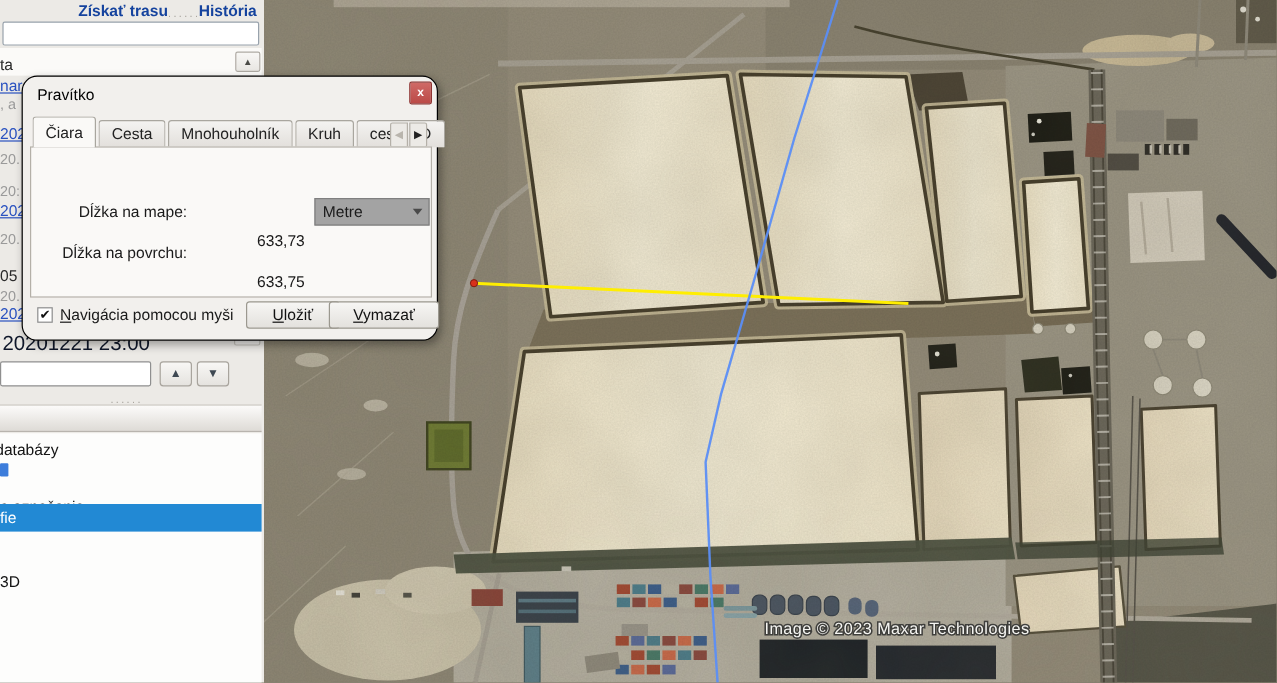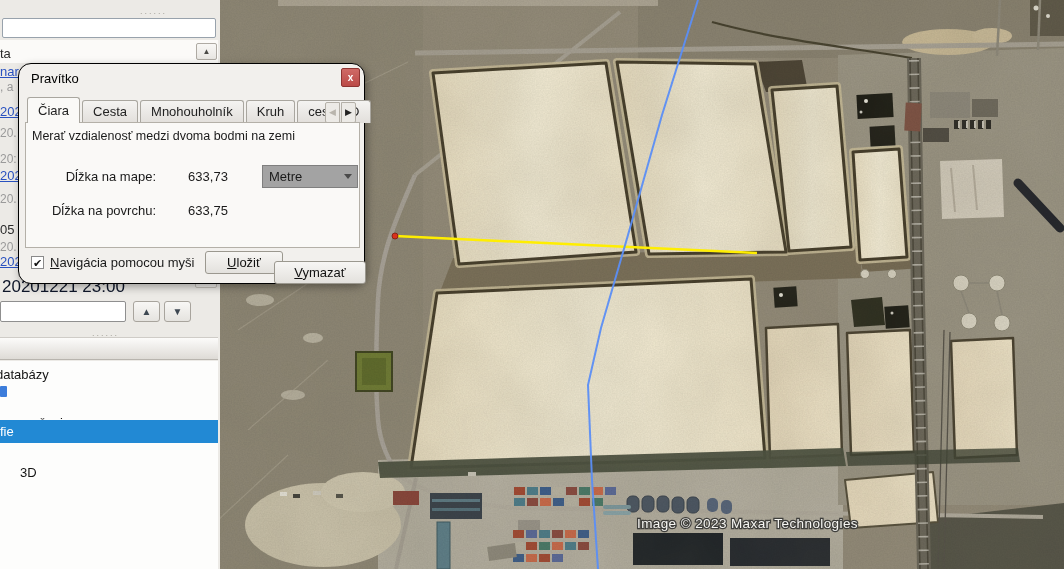--- a/index.html
+++ b/index.html
@@ -68,42 +68,42 @@
   .tab.active { height:26px; background:#faf9f7; line-height:26px; position:relative; z-index:2; }
   .tab-spin { position:absolute; top:38px; width:15px; height:21px; background:#eceae6;
               border:1px solid #b4b0a8; text-align:center; line-height:19px; font-size:9px; cursor:pointer; }
   #tab-prev { right:24px; color:#b9b5ad; border-radius:2px 0 0 2px; }
   #tab-next { right:8px; color:#222; border-radius:0 2px 2px 0; }
   .tab-pane { position:absolute; left:6px; top:58px; width:335px; height:126px;
               background:#faf9f7; border:1px solid #b4b0a8; }
   .pane-desc { position:absolute; left:6px; top:6px; font-size:12.5px; color:#1a1a1a; }
   .mrow { position:absolute; left:0; width:100%; height:20px; }
   .mlabel { position:absolute; left:0; width:130px; text-align:right; }
-  .mvalue { position:absolute; left:136px; width:92px; text-align:center; }
+  .mvalue { position:absolute; left:136px; width:92px; text-align:right;margin-top:24px; }
   .munit  { position:absolute; left:232px; }
   #row1 { top:46px; } #row2 { top:80px; } #row3 { top:100px; }
   .unit-select { position:absolute; left:236px; top:42px; width:96px; height:23px;
                  background:#a3a3a3; border:1px solid #7f7f7f; cursor:pointer; }
   .unit-select .val { position:absolute; left:6px; top:3px; font-size:13px; }
   .unit-select .arrow { position:absolute; right:5px; top:8px; width:0; height:0;
                         border-left:4px solid transparent; border-right:4px solid transparent;
                         border-top:5px solid #4a4a4a; }
   .dlg-bottom { position:absolute; left:0; bottom:6px; width:100%; height:26px; }
   .chk { position:absolute; left:12px; top:5px; width:13px; height:13px; background:#fff;
          border:1px solid #8a8a8a; font-size:11px; line-height:12px; text-align:center;
          color:#111; cursor:pointer; }
   .chk-label { position:absolute; left:31px; top:4px; display:block; }
   .chk-label::first-letter { text-decoration:underline; }
   .dlg-btn { position:absolute; top:0; height:23px; background:linear-gradient(#f7f6f4,#e3e1dd);
              border:1px solid #9b988f; border-radius:3px; font-size:13px; color:#111;
              text-align:center; cursor:pointer; }
   .dlg-btn span { display:block; line-height:21px; }
   .dlg-btn span::first-letter { text-decoration:underline; }
   #btn-save { left:169px; width:78px;margin-left:17px; }
-  #btn-clear { left:255px; width:92px;margin-top:10px; }
+  #btn-clear { left:255px; width:92px; }
 
   
   #map { position:absolute; left:218px; top:0; width:846px; height:569px; z-index:1; cursor:grab; }
   svg text { font-family:"Liberation Sans", sans-serif; }
 </style>
 </head>
 <body>
 
 <div id="stage">
 
@@ -317,20 +317,24 @@
       <line x1="177" y1="236" x2="539" y2="253" stroke="#ffee00" stroke-width="2.5"></line>
       <circle cx="177" cy="236" r="3" fill="#d8311c" stroke="#7a1a10" stroke-width="0.8"></circle>
     </g>
     <polyline points="480,0 444,115 410,235 383,328 370,385 374,480 380,569" fill="none" stroke="#5b8ef5" stroke-width="2" opacity="0.95"></polyline>
 
     <text x="419" y="528" font-size="13.5" letter-spacing="0.4" fill="#fbfbf8" stroke="#3a3a38" stroke-width="2.6" paint-order="stroke" opacity="0.95">Image © 2023 Maxar Technologies</text>
   </svg>
   </div>
 
   <div id="sidebar">
+    <div class="toplinks">
+      <span class="toplink" id="link-directions">Získať trasu</span>
+      <span class="toplink" id="link-history">História</span>
+    </div>
     <div class="grip-dots">......</div>
     <input class="search-box" value="" style="">
     <div class="results-strip"></div>
     <span class="frag" style="top:46px;">ta</span>
     <div class="scrollup-btn">▲</div>
 
     <span class="frag link" style="top:64px;">nar</span>
     <span class="frag muted" style="top:80px;">, a</span>
 
     <span class="frag link" style="top:104px;">202</span>
@@ -347,21 +351,21 @@
 
     <input class="places-input" value="" style="">
     <div class="spin-btn" id="btn-up">▲</div>
     <div class="spin-btn" id="btn-down">▼</div>
     <div class="grip-dots2">......</div>
     <div class="panel-header"></div>
 
     <div class="layers-area">
       <span class="layer-item" style="top:6px; left:-4px;">databázy</span>
       <span class="layer-item" style="top:54px;">a označenia</span>
-      <span class="layer-item" style="top:104px;padding-left:20px;">3D</span>
+      <span class="layer-item" style="top:116px;">3D</span>
     </div>
     <div class="layer-icon-frag"></div>
     <div class="sel-row">
       <span>fie</span>
     </div>
   </div>
 
   <div id="ruler">
     <div class="dlg-title">Pravítko</div>
     <div class="close-btn">x</div>
@@ -370,21 +374,20 @@
       <div class="tab active">Čiara</div>
       <div class="tab">Cesta</div>
       <div class="tab">Mnohouholník</div>
       <div class="tab">Kruh</div>
       <div class="tab">cesta 3D</div>
     </div>
     <div class="tab-spin" id="tab-prev">◀</div>
     <div class="tab-spin" id="tab-next">▶</div>
 
     <div class="tab-pane">
-      <div class="pane-desc">Merať vzdialenosť medzi dvoma bodmi na zemi</div>
       <div class="mrow" id="row1">
         <span class="mlabel">Dĺžka na mape:</span>
         <span class="mvalue">633,73</span>
       </div>
       <div class="unit-select">
         <span class="val">Metre</span>
         <span class="arrow"></span>
       </div>
       <div class="mrow" id="row2">
         <span class="mlabel">Dĺžka na povrchu:</span>

